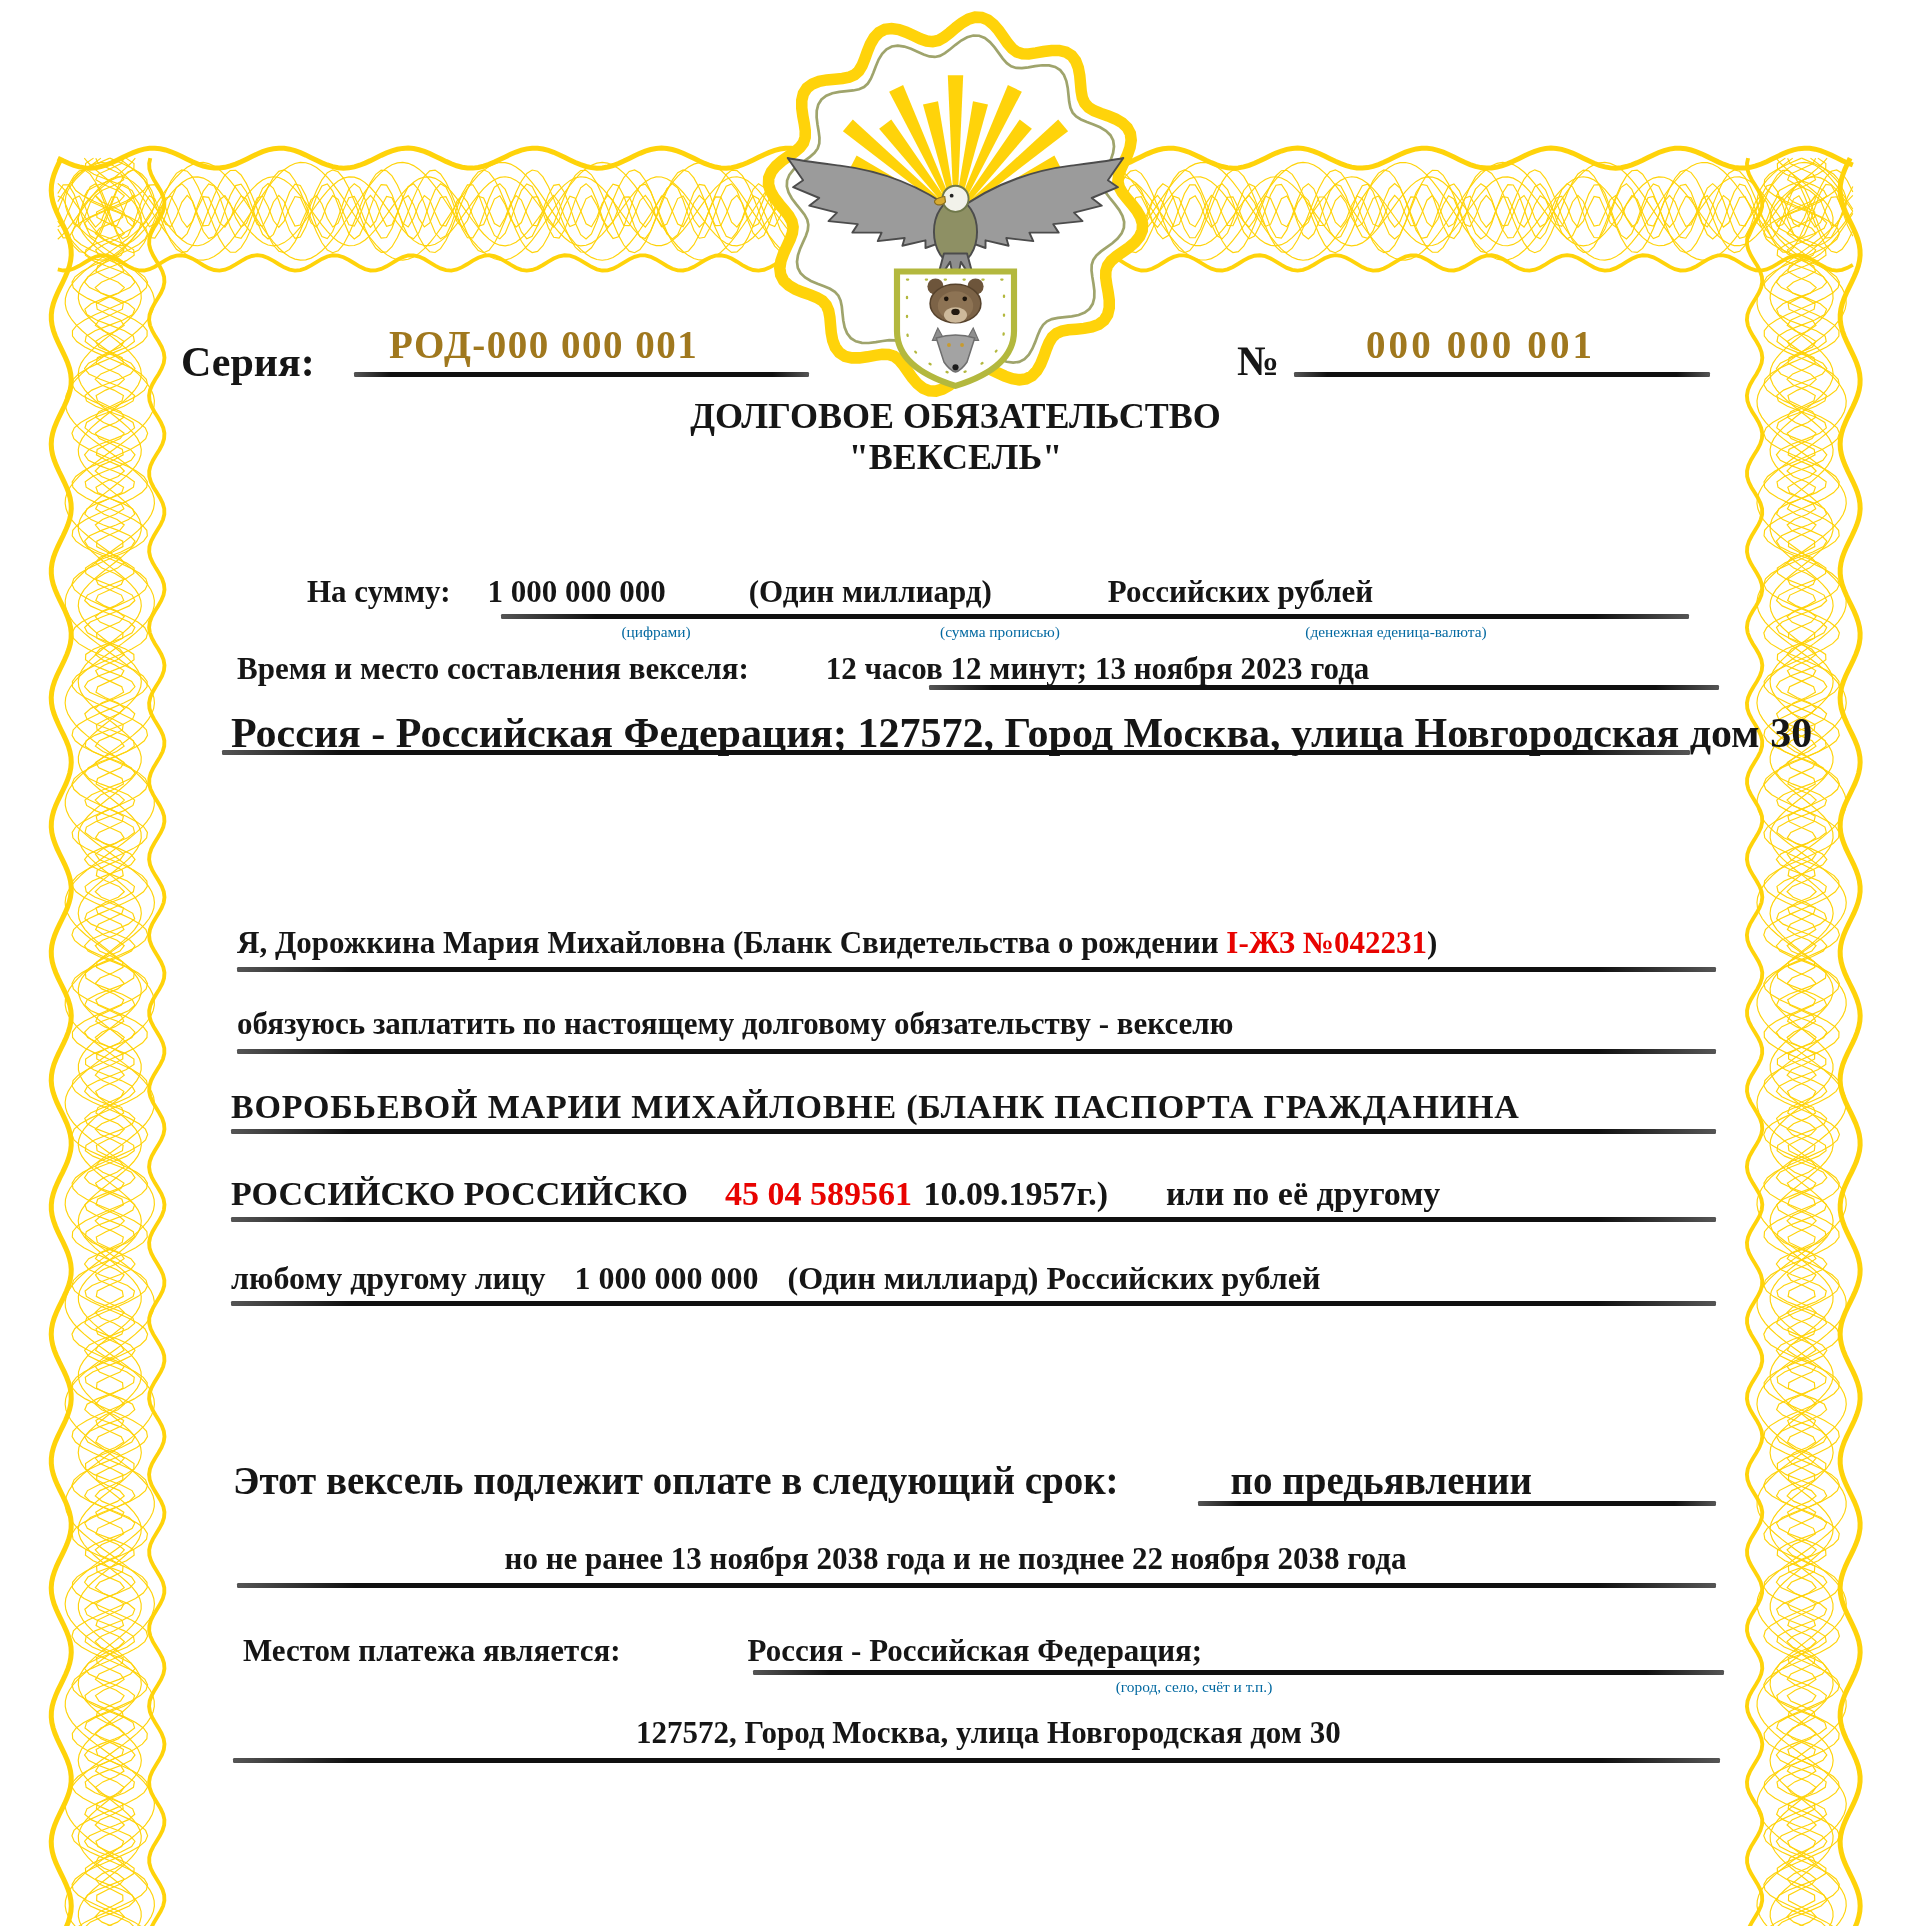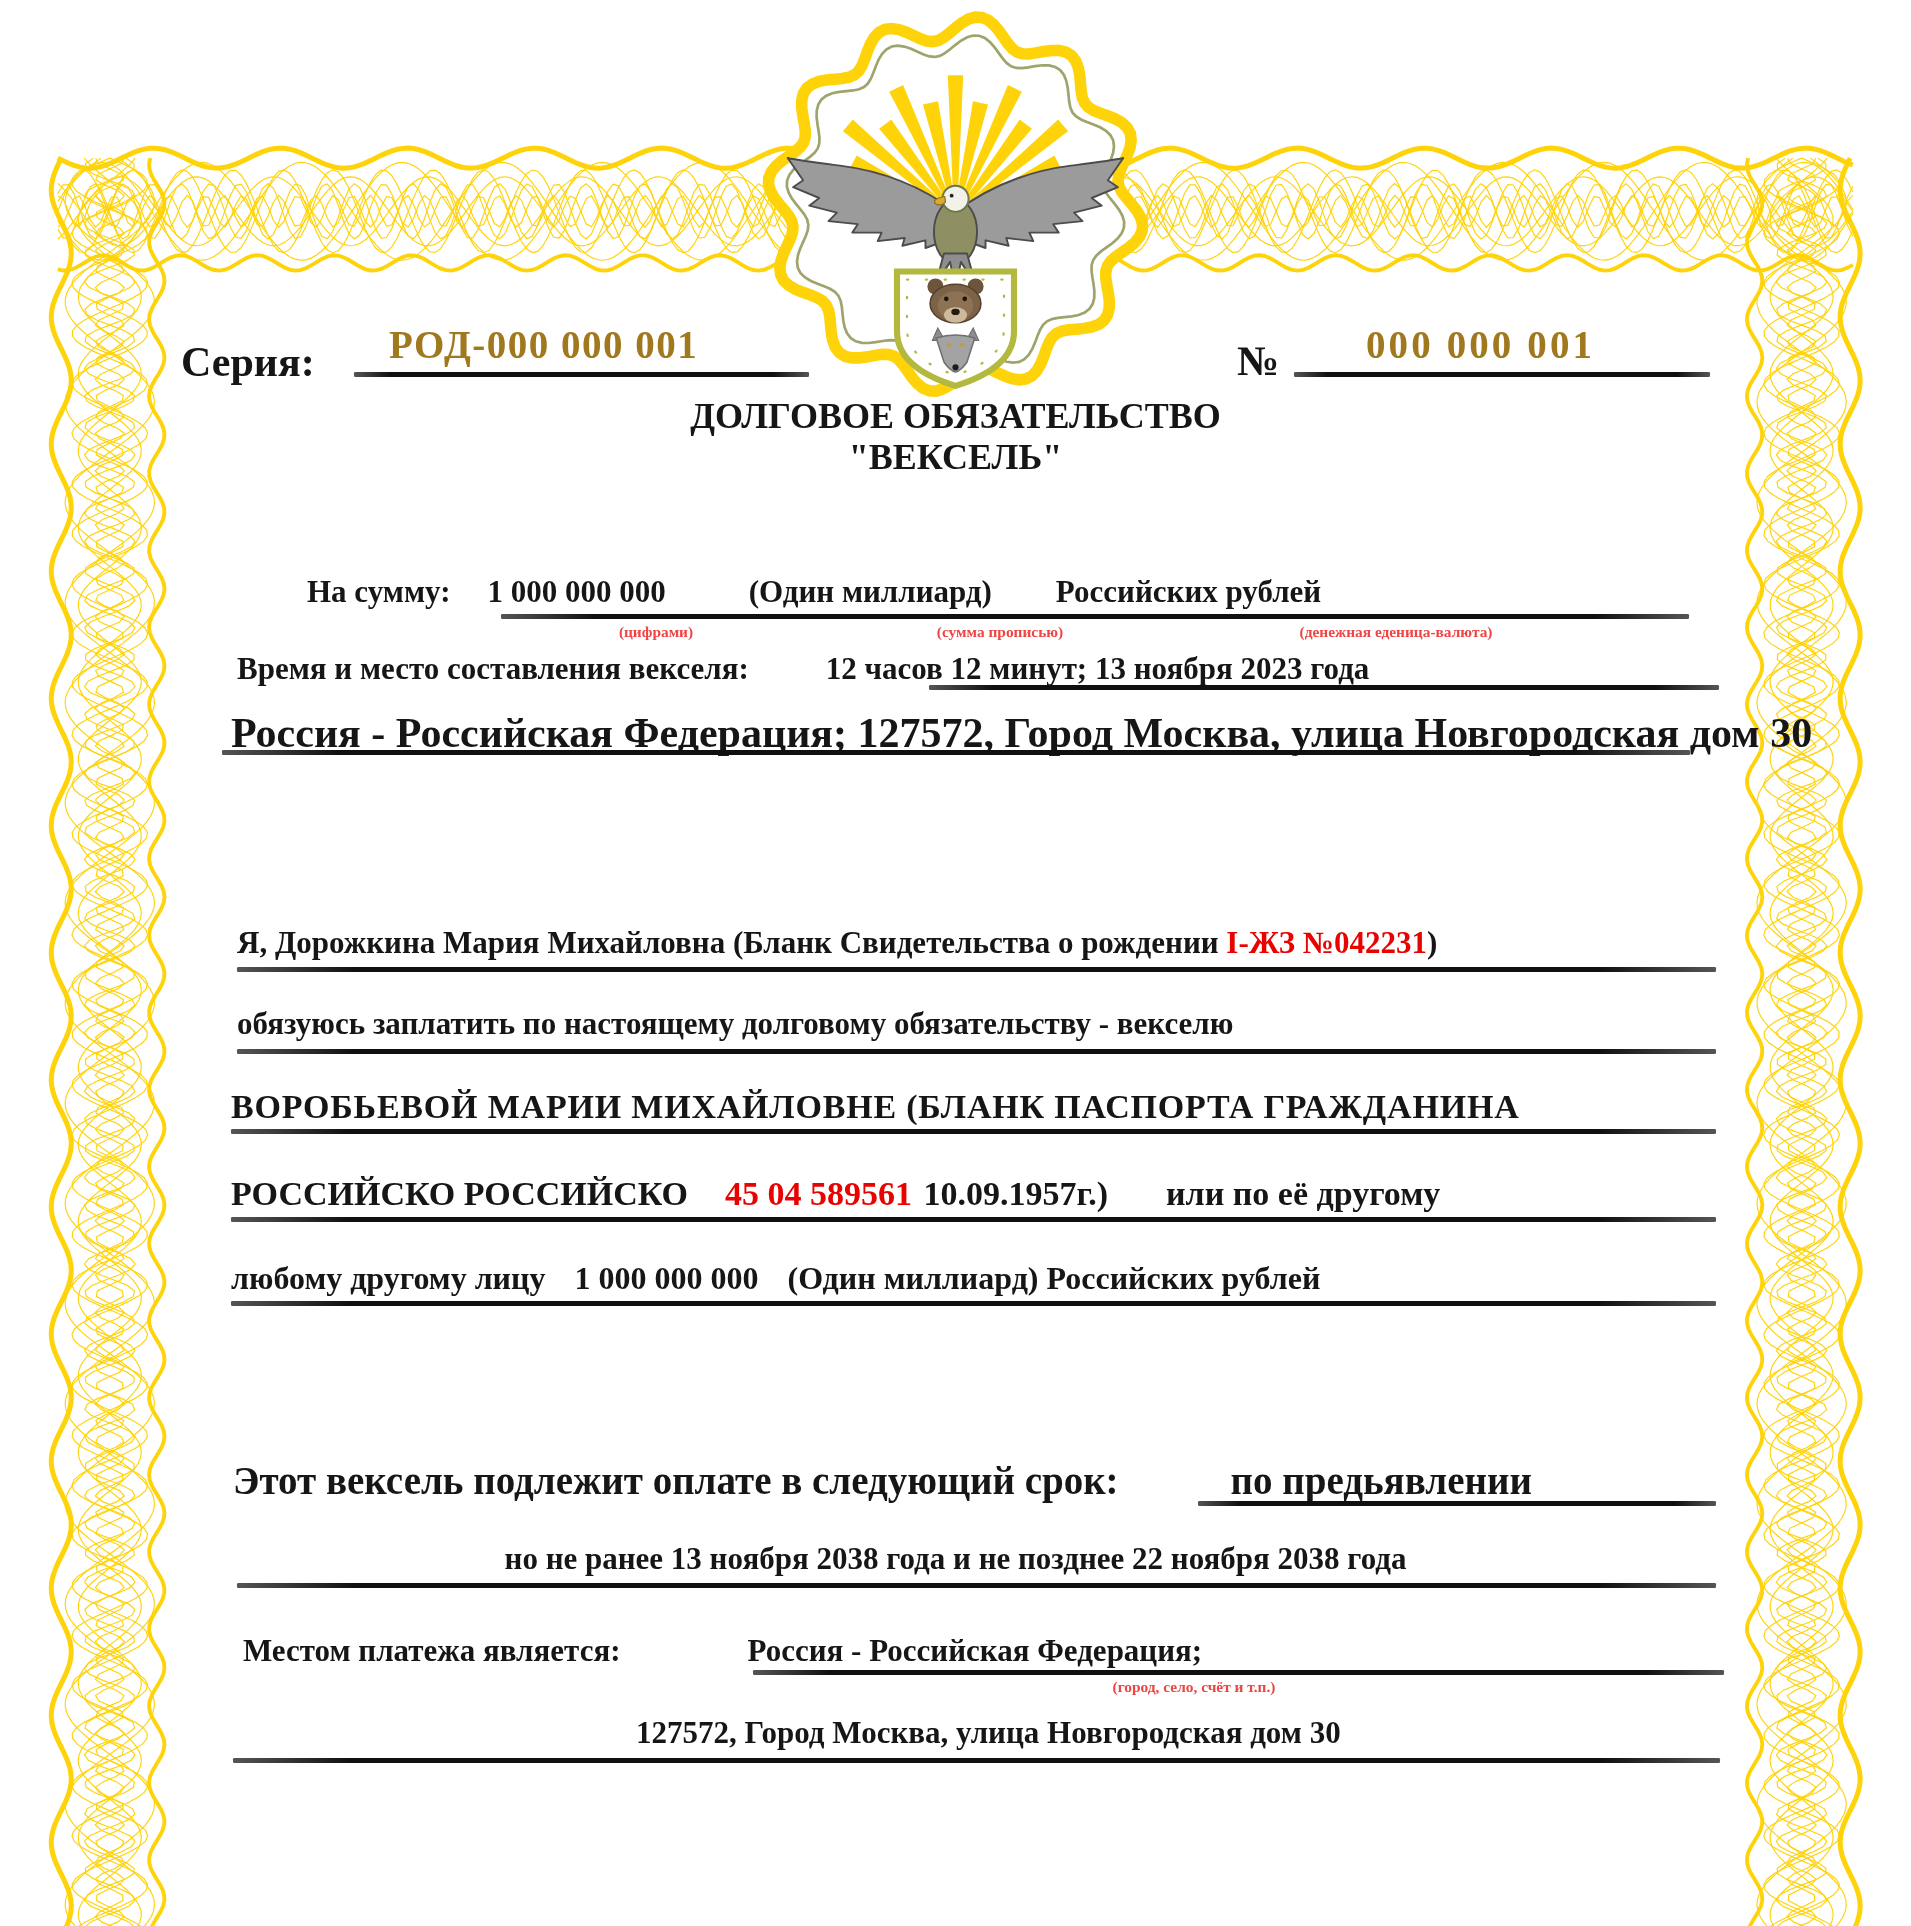--- a/index.html
+++ b/index.html
@@ -2,21 +2,21 @@
 <html style="font-size:6.2px"><head>
 <meta charset="utf-8">
 <style>
   html,body{margin:0;padding:0;background:#ffffff;}
   body{width:1911px;height:2703px;position:relative;overflow:hidden;
        font-family:"Liberation Serif","DejaVu Serif",serif;}
   .line{position:absolute;white-space:nowrap;font-weight:bold;color:#161616;
         font-family:"Liberation Serif","DejaVu Serif",serif;line-height:1.1;}
   .rule{position:absolute;background:linear-gradient(90deg,#555 0%,#101010 8%,#101010 92%,#555 100%);
         height:4.6px;border-radius:1.2px;}
-  .cap{position:absolute;font-weight:bold;color:#ef4444;font-size:15.4px;white-space:nowrap;
+  .cap{position:absolute;font-weight:normal;color:#0369a1;font-size:15.4px;white-space:nowrap;
        transform:translateX(-50%);text-align:right;}
   .gold{color:#A0781E;}
   .red{color:#E80300;}
   .center-wrap{position:absolute;left:154px;width:1603px;text-align:center;white-space:nowrap;}
   svg{position:absolute;display:block;}
 </style>
 </head>
 <body>
 
 <svg id="border-svg" width="1911" height="2703" viewBox="0 0 4961 7016" style="left:0;top:0;">
@@ -142,21 +142,21 @@
 <div class="rule" style="left:1294px;top:372px;width:416px;"></div>
 
 <div class="center-wrap" style="top:397px;">
   <span class="line" style="position:static;font-size:36px;">ДОЛГОВОЕ ОБЯЗАТЕЛЬСТВО</span>
 </div>
 <div class="center-wrap" style="top:438px;">
   <span class="line" style="position:static;font-size:36px;">"ВЕКСЕЛЬ"</span>
 </div>
 
 <div class="line" style="left:307px;top:575px;font-size:31px;">
-  <span>На сумму:</span><span style="margin-left:37px;">1 000 000 000</span><span style="margin-left:83px;">(Один миллиард)</span><span style="margin-left:64px;">Российских рублей</span>
+  <span>На сумму:</span><span style="margin-left:37px;">1 000 000 000</span><span style="margin-left:83px;">(Один миллиард)</span><span style="margin-left:116px;">Российских рублей</span>
 </div>
 <div class="rule" style="left:501px;top:614px;width:1188px;"></div>
 <div class="cap" style="left:656px;top:623px;">(цифрами)</div>
 <div class="cap" style="left:1000px;top:623px;">(сумма прописью)</div>
 <div class="cap" style="left:1396px;top:623px;">(денежная еденица-валюта)</div>
 
 <div class="line" style="left:237px;top:652px;font-size:31px;">
   <span>Время и место составления векселя:</span><span style="margin-left:77px;">12 часов 12 минут;  13 ноября 2023 года</span>
 </div>
 <div class="rule" style="left:929px;top:685px;width:790px;"></div>

